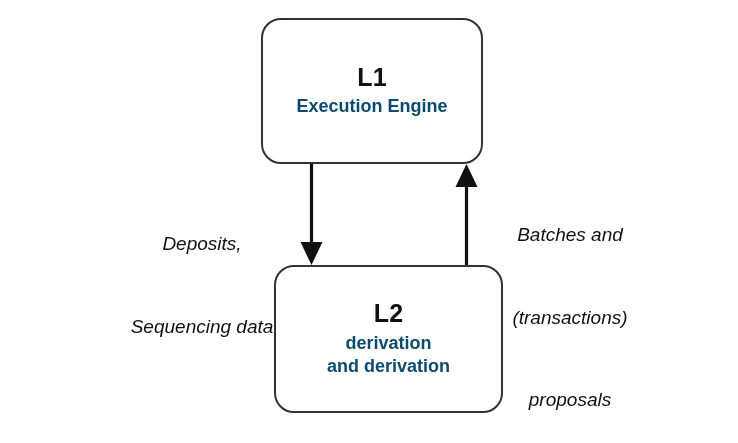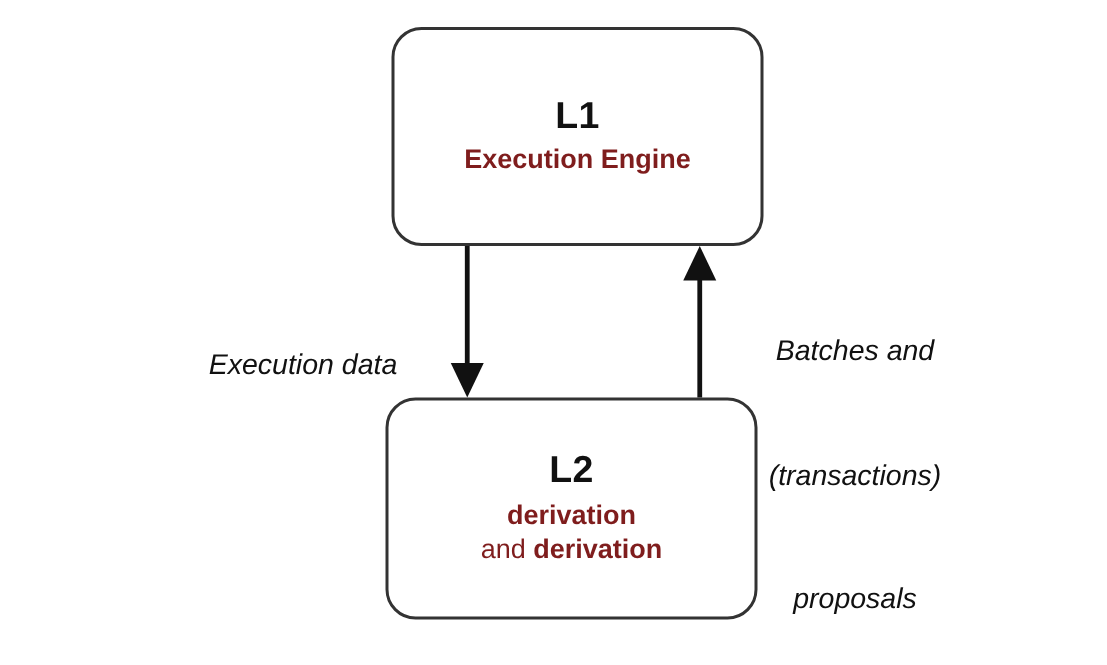--- a/index.html
+++ b/index.html
@@ -27,49 +27,49 @@
     border-radius: 20px;
     background: #ffffff;
     display: flex;
     flex-direction: column;
     align-items: center;
     justify-content: center;
   }
   #l1-box {
     left: 261px;
     top: 18px;
-    width: 248px;
+    width: 222px;
     height: 146px;
     border-radius: 20px;
   }
   #l2-box {
-    left: 257px;
+    left: 274px;
     top: 265px;
-    width: 248px;
+    width: 229px;
     height: 148px;
   }
 
   .node-title {
     font-size: 25px;
     font-weight: bold;
     line-height: 1.08;
     letter-spacing: 0.2px;
     color: #111111;
   }
   .node-subtitle {
     font-size: 18px;
     font-weight: bold;
     line-height: 1.28;
-    color: #7f1d1d;
+    color: #0c4a6e;
     text-align: center;
   }
   #l1-box .node-title { margin-bottom: 4px; }
   #l2-box .node-title { margin-bottom: 5px; }
   .regular-word {
-    font-weight: normal;
+    font-weight: bold;
   }
 
   
   #arrow-layer {
     position: absolute;
     left: 0;
     top: 0;
     width: 738px;
     height: 443px;
     pointer-events: none;
@@ -128,21 +128,22 @@
       <polygon points="311.5,265 300.5,242 322.5,242" fill="#111111"></polygon>
     </g>
 
     <g>
       <line x1="466.5" y1="265" x2="466.5" y2="182" stroke="#111111" stroke-width="3.2"></line>
       <polygon points="466.5,164 455.5,187 477.5,187" fill="#111111"></polygon>
     </g>
   </svg>
 
   <div class="edge-label italic" id="label-left">
-    <div>Execution data</div>
+    <div>Deposits,</div>
+    <div>Sequencing data</div>
   </div>
 
 
   <div class="edge-label italic" id="label-right">
     <div>Batches and</div>
     <div>(transactions)</div>
     <div>proposals</div>
   </div>
 
 </div>

